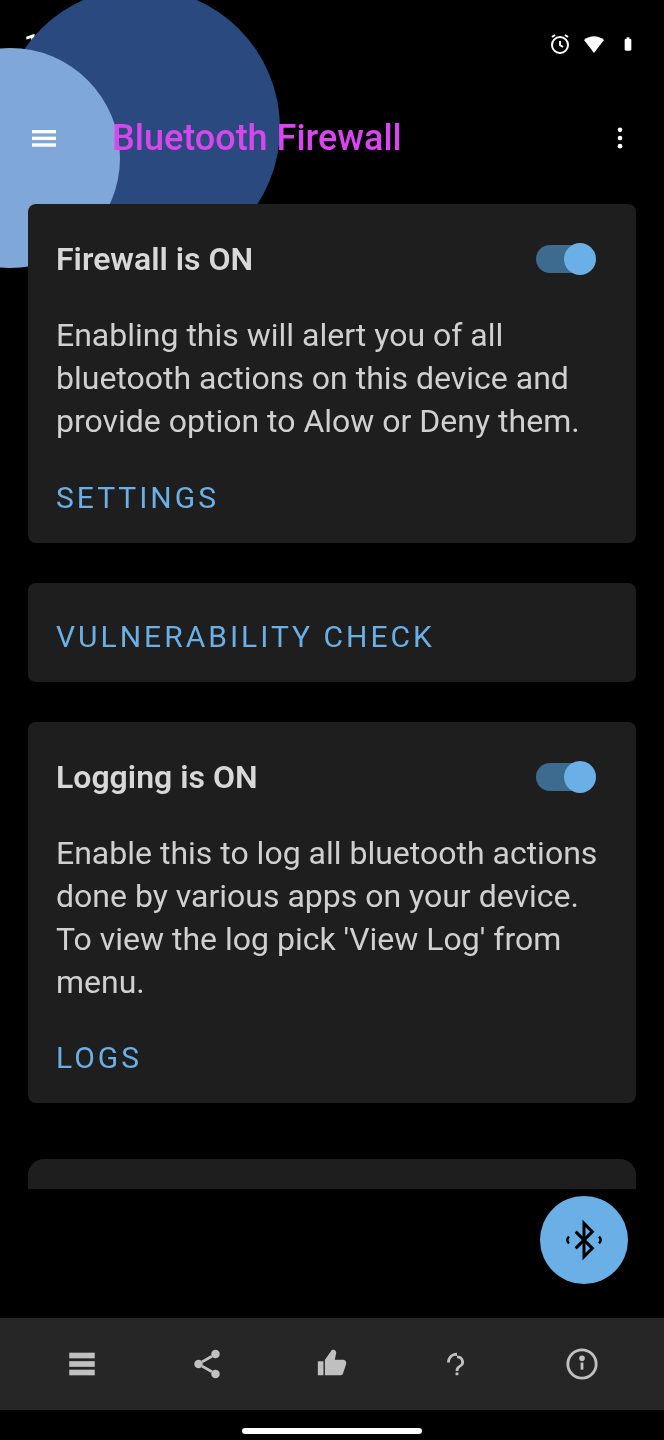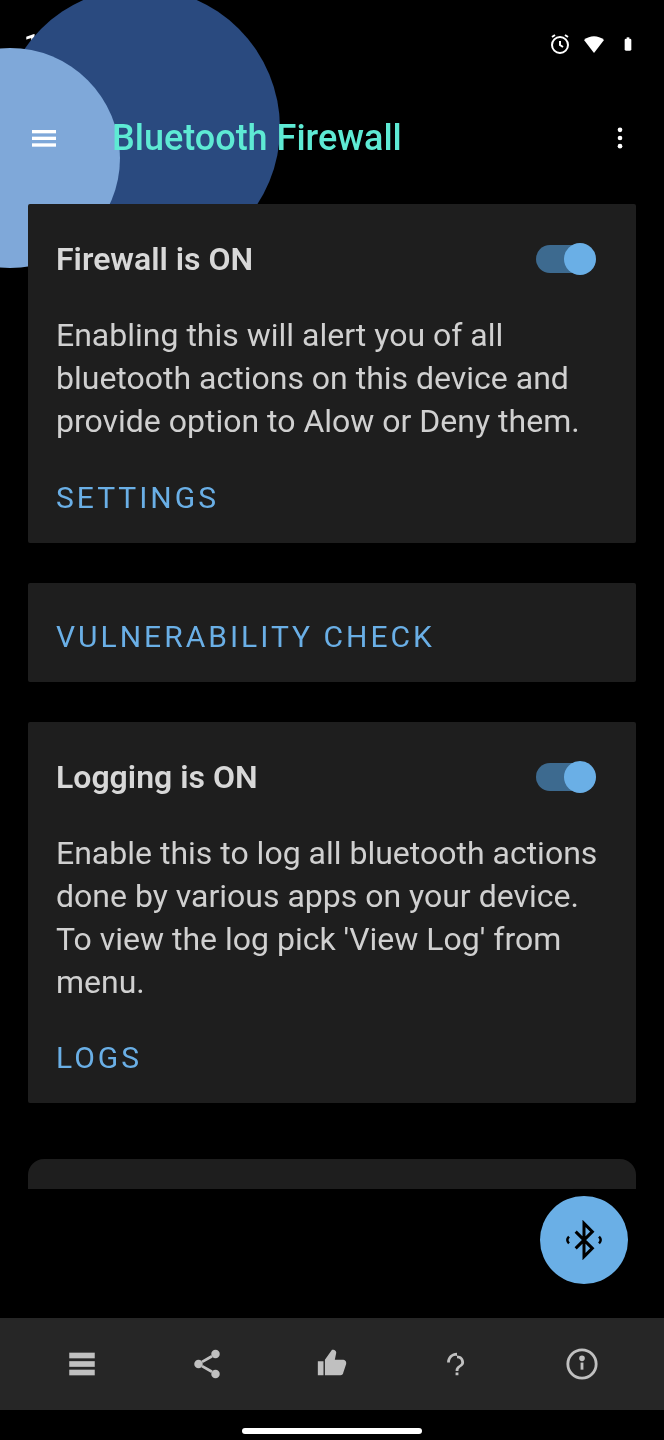--- a/index.html
+++ b/index.html
@@ -89,21 +89,21 @@
     .hamburger {
       width: 48px;
       height: 48px;
       display: flex;
       align-items: center;
       justify-content: center;
       color: #fff;
     }
     
     .app-title {
-      color: #5eead4;
+      color: #d946ef;
       font-size: 36px;
       font-weight: 500;
       margin-left: 44px;
     }
     
     .more-menu {
       margin-left: auto;
       width: 48px;
       height: 48px;
       display: flex;
@@ -113,21 +113,21 @@
     }
     
     .content {
       padding: 16px 28px;
       position: relative;
       z-index: 2;
     }
     
     .card {
       background: #1e1e1e;
-      border-radius: 2px;
+      border-radius: 8px;
       padding: 36px 28px 28px 28px;
       margin-bottom: 40px;
     }
     
     .card-header {
       display: flex;
       align-items: center;
       margin-bottom: 36px;
     }
     

